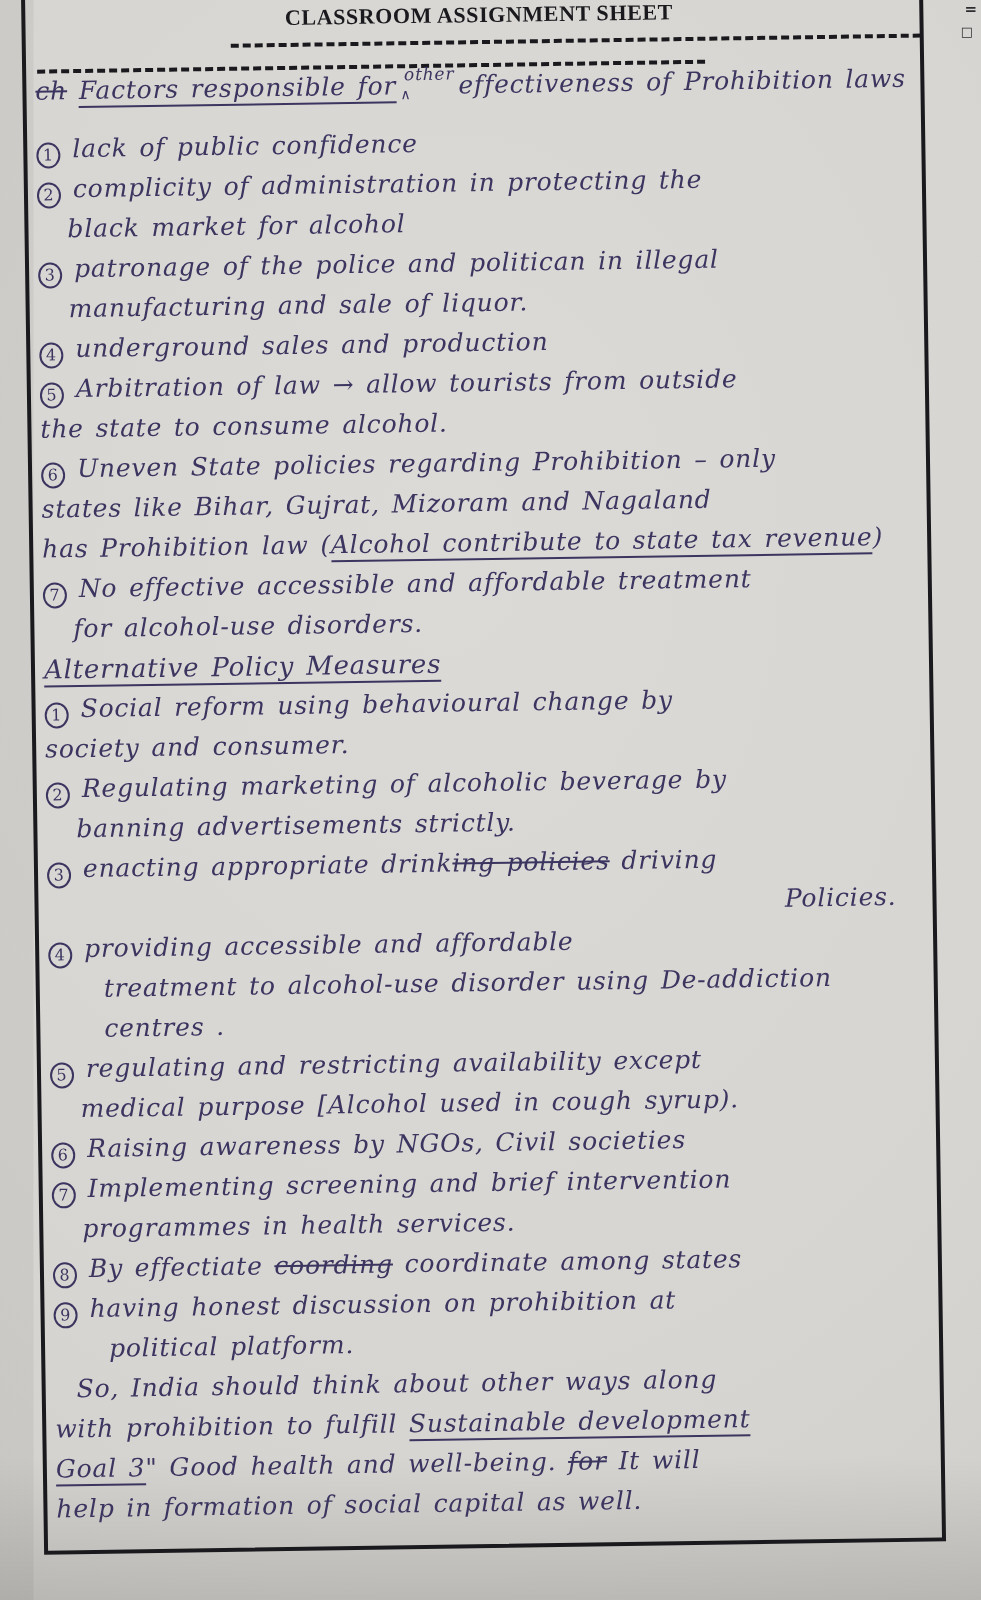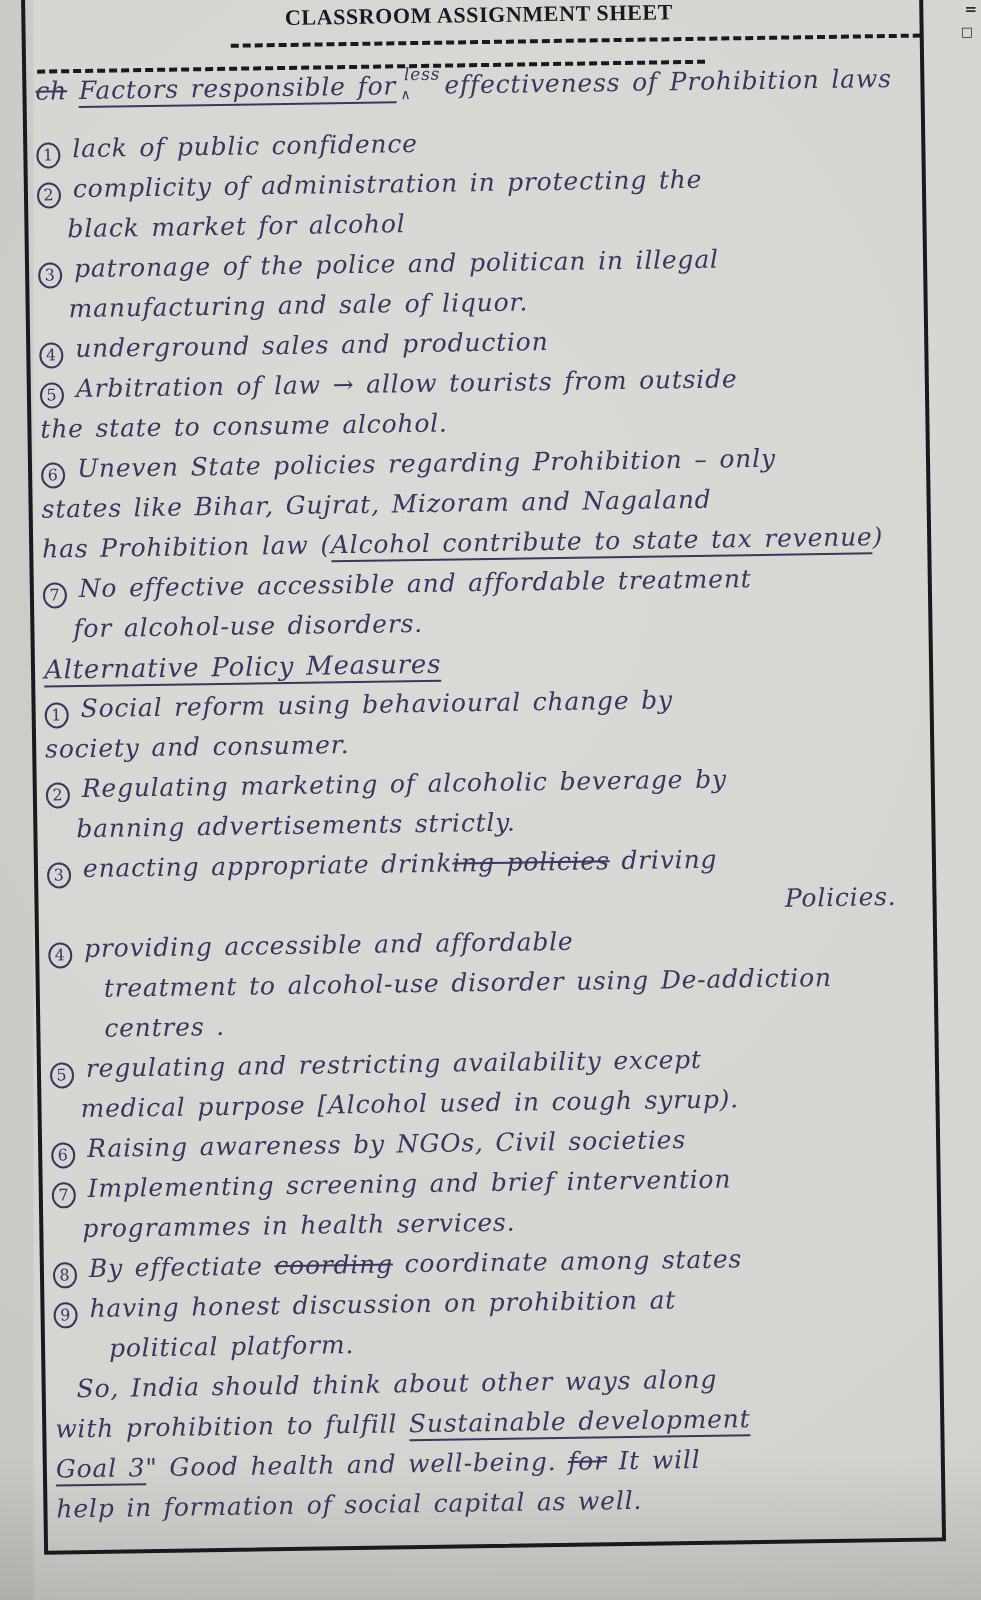--- a/index.html
+++ b/index.html
@@ -61,21 +61,21 @@
   <div class="edge-marks">
     <div class="mark mark1">=</div>
     <div class="mark mark2">□</div>
   </div>
   <div class="tilt">
     <div class="frame"></div>
     <div class="title">CLASSROOM ASSIGNMENT SHEET</div>
     <div class="dash dash1"></div>
     <div class="dash dash2"></div>
     <div class="content">
-        <div class="line first"><span class="seg strike">ch</span><span class="seg "> </span><span class="seg ul">Factors responsible for</span><span class="seg caret">∧</span><span class="seg ins">less</span><span class="seg ">effectiveness of Prohibition laws</span></div>
+        <div class="line first"><span class="seg strike">ch</span><span class="seg "> </span><span class="seg ul">Factors responsible for</span><span class="seg caret">∧</span><span class="seg ins">other</span><span class="seg ">effectiveness of Prohibition laws</span></div>
         <div class="line "><span class="marker">1</span><span class="seg ">lack of public confidence</span></div>
         <div class="line "><span class="marker">2</span><span class="seg ">complicity of administration in protecting the</span></div>
         <div class="line cont"><span class="seg ">black market for alcohol</span></div>
         <div class="line "><span class="marker">3</span><span class="seg ">patronage of the police and politican in illegal</span></div>
         <div class="line cont"><span class="seg ">manufacturing and sale of liquor.</span></div>
         <div class="line "><span class="marker">4</span><span class="seg ">underground sales and production</span></div>
         <div class="line "><span class="marker">5</span><span class="seg ">Arbitration of law → allow tourists from outside</span></div>
         <div class="line "><span class="seg ">the state to consume alcohol.</span></div>
         <div class="line "><span class="marker">6</span><span class="seg ">Uneven State policies regarding Prohibition – only</span></div>
         <div class="line "><span class="seg ">states like Bihar, Gujrat, Mizoram and Nagaland</span></div>

